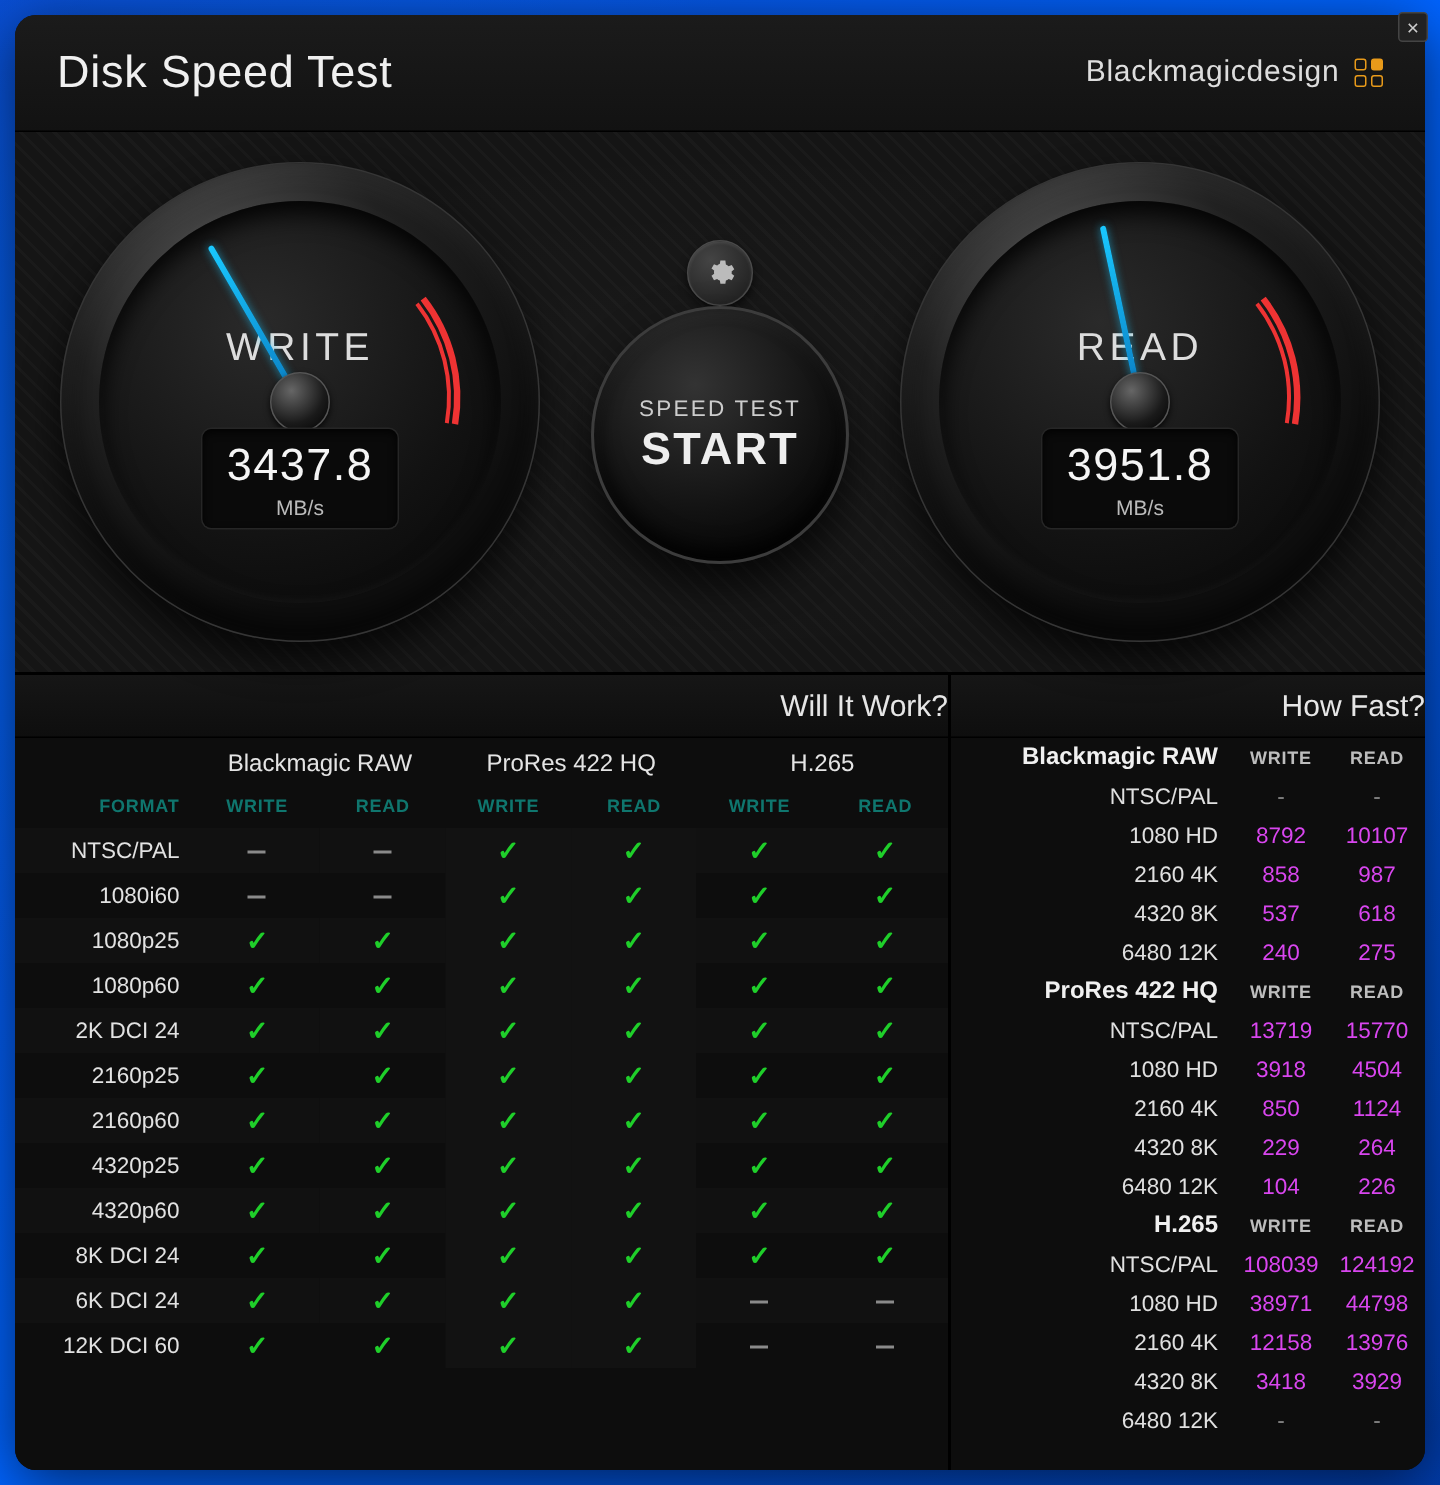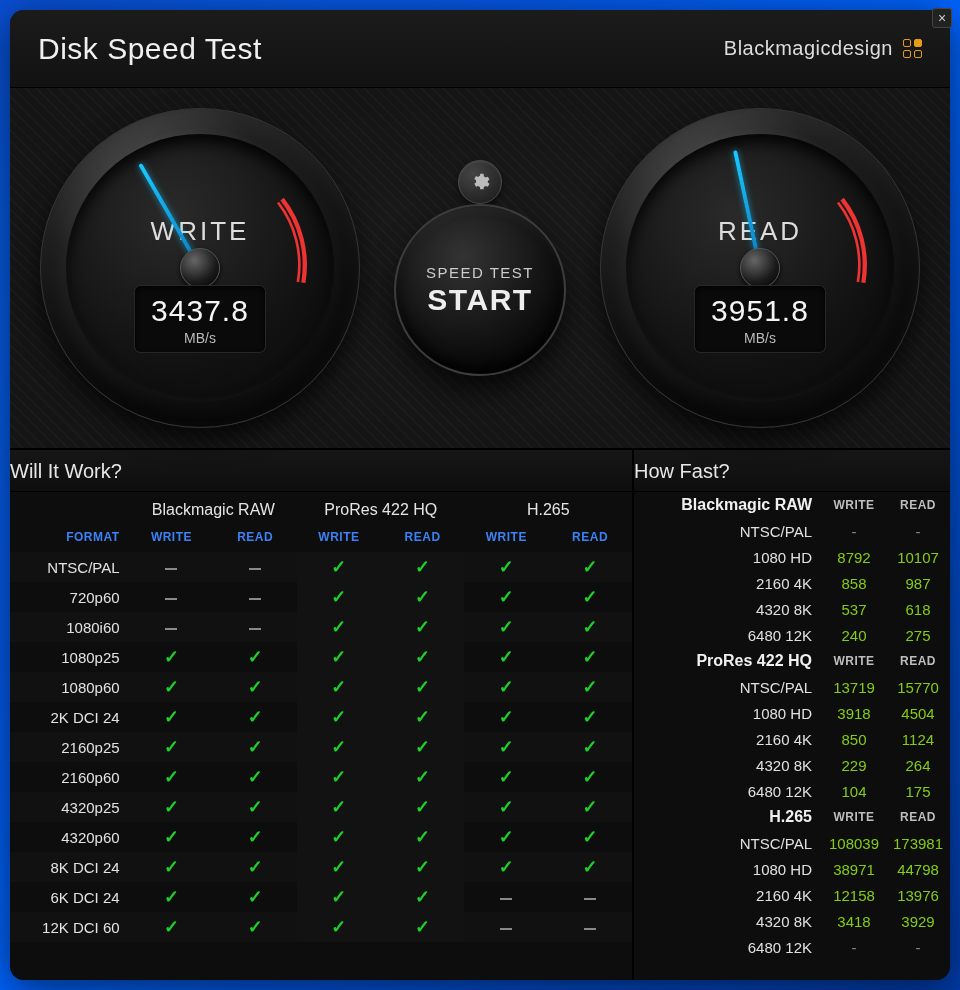--- a/index.html
+++ b/index.html
@@ -118,37 +118,37 @@
     cursor: pointer;
     display: flex; flex-direction: column; align-items: center; justify-content: center;
     color: #eee;
   }
   .start-btn .lbl1 { font-size: 15px; letter-spacing: 1.5px; color: #ccc; margin-bottom: 2px; }
   .start-btn .lbl2 { font-size: 30px; font-weight: 700; letter-spacing: 1.5px; }
 
   .tables { flex: 1; display: flex; background: #0d0d0d; }
   .panel-left { width: 624px; border-right: 2px solid #000; }
   .panel-right { flex: 1; }
-  .panel-title { height: 42px; line-height: 42px; text-align: left; font-size: 20px; color: #e6e6e6; background: linear-gradient(#161616,#0e0e0e); border-bottom: 1px solid #000;}
+  .panel-title { height: 42px; line-height: 42px; text-align: right; font-size: 20px; color: #e6e6e6; background: linear-gradient(#161616,#0e0e0e); border-bottom: 1px solid #000;}
   .wi-table { width: 100%; border-collapse: collapse; font-size: 15px; }
   .wi-table th, .wi-table td { height: 30px; text-align: center; }
   .wi-table thead th { color: #e4e4e4; font-weight: 500; font-size: 15px; }
   .wi-table thead tr.groups th { font-size: 16px; padding-top: 6px; }
-  .wi-table thead tr.sub th { font-size: 12px; color: #3b82f6; font-weight: 600; letter-spacing: .5px; }
+  .wi-table thead tr.sub th { font-size: 12px; color: #0f766e; font-weight: 600; letter-spacing: .5px; }
   .wi-table tbody tr:nth-child(odd) td { background: rgba(255,255,255,0.02); }
   .wi-table .fmt { text-align: right; padding-right: 10px; color: #e2e2e2; font-size: 15px; width: 110px; }
   .wi-table td.cell { width: 77px; }
   .chk { color: #1fcf2a; font-size: 18px; font-weight: 700; }
   .dash-mark { color: #8a8a8a; display:inline-block; width:12px; height:2px; background:#8a8a8a; vertical-align:middle;}
   .hf-table { width: 100%; border-collapse: collapse; font-size: 15px; }
   .hf-table th, .hf-table td { height: 26px; }
   .hf-codec { text-align: right; padding-right: 10px; font-size: 16px; font-weight: 600; color: #f0f0f0; }
   .hf-label { text-align: right; padding-right: 10px; color: #e0e0e0; }
   .hf-sub { font-size: 12px; color: #bdbdbd; font-weight: 600; letter-spacing: .5px; text-align:center;}
-  .hf-val { text-align: center; color: #84cc16; width: 64px; }
+  .hf-val { text-align: center; color: #d946ef; width: 64px; }
   .hf-val.dim { color: #888; }
 </style>
 </head>
 <body>
 
 <div class="close-btn">×</div>
 
 <div class="app">
 
   <div class="titlebar">
@@ -238,29 +238,20 @@
             <tr>
               <td class="fmt">NTSC/PAL</td>
               <td class="cell"><span class="dash-mark"></span></td>
               <td class="cell"><span class="dash-mark"></span></td>
               <td class="cell" style="background: rgba(255, 255, 255, 0.024);"><span class="chk">✓</span></td>
               <td class="cell" style="background: rgba(255, 255, 255, 0.024);"><span class="chk">✓</span></td>
               <td class="cell"><span class="chk">✓</span></td>
               <td class="cell"><span class="chk">✓</span></td>
             </tr>
             <tr>
-              <td class="fmt">720p60</td>
-              <td class="cell"><span class="dash-mark"></span></td>
-              <td class="cell"><span class="dash-mark"></span></td>
-              <td class="cell" style="background: rgba(255, 255, 255, 0.024);"><span class="chk">✓</span></td>
-              <td class="cell" style="background: rgba(255, 255, 255, 0.024);"><span class="chk">✓</span></td>
-              <td class="cell"><span class="chk">✓</span></td>
-              <td class="cell"><span class="chk">✓</span></td>
-            </tr>
-            <tr>
               <td class="fmt">1080i60</td>
               <td class="cell"><span class="dash-mark"></span></td>
               <td class="cell"><span class="dash-mark"></span></td>
               <td class="cell" style="background: rgba(255, 255, 255, 0.024);"><span class="chk">✓</span></td>
               <td class="cell" style="background: rgba(255, 255, 255, 0.024);"><span class="chk">✓</span></td>
               <td class="cell"><span class="chk">✓</span></td>
               <td class="cell"><span class="chk">✓</span></td>
             </tr>
             <tr>
               <td class="fmt">1080p25</td>
@@ -411,31 +402,31 @@
               <td class="hf-val">1124</td>
             </tr>
             <tr>
               <td class="hf-label">4320 8K</td>
               <td class="hf-val">229</td>
               <td class="hf-val">264</td>
             </tr>
             <tr>
               <td class="hf-label">6480 12K</td>
               <td class="hf-val">104</td>
-              <td class="hf-val">175</td>
+              <td class="hf-val">226</td>
             </tr>
             <tr>
               <td class="hf-codec">H.265</td>
               <td class="hf-sub">WRITE</td>
               <td class="hf-sub">READ</td>
             </tr>
             <tr>
               <td class="hf-label">NTSC/PAL</td>
               <td class="hf-val">108039</td>
-              <td class="hf-val">173981</td>
+              <td class="hf-val">124192</td>
             </tr>
             <tr>
               <td class="hf-label">1080 HD</td>
               <td class="hf-val">38971</td>
               <td class="hf-val">44798</td>
             </tr>
             <tr>
               <td class="hf-label">2160 4K</td>
               <td class="hf-val">12158</td>
               <td class="hf-val">13976</td>

